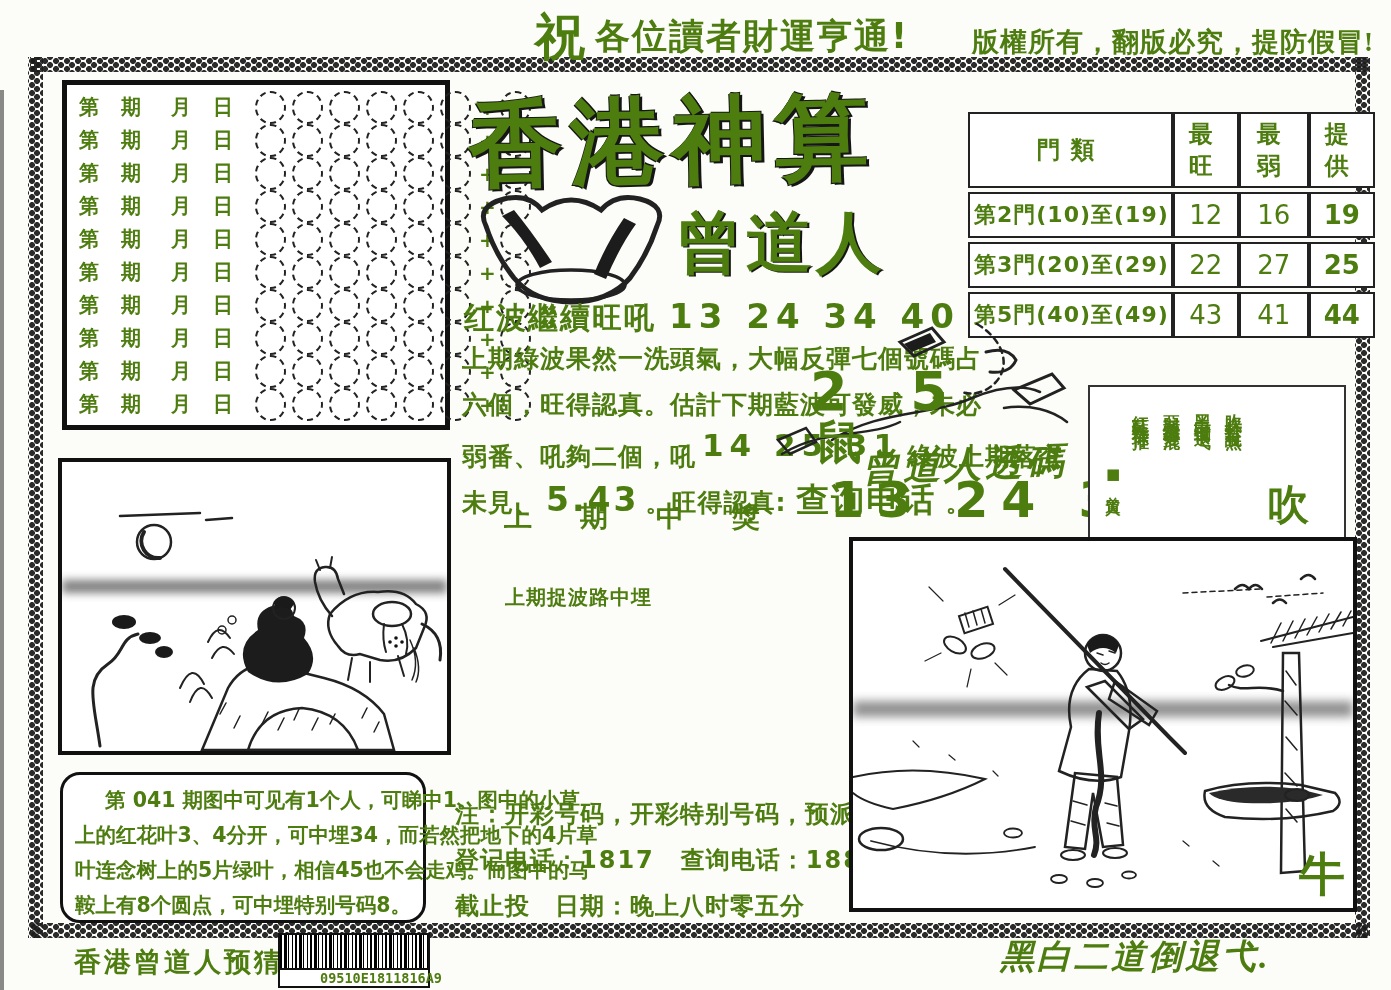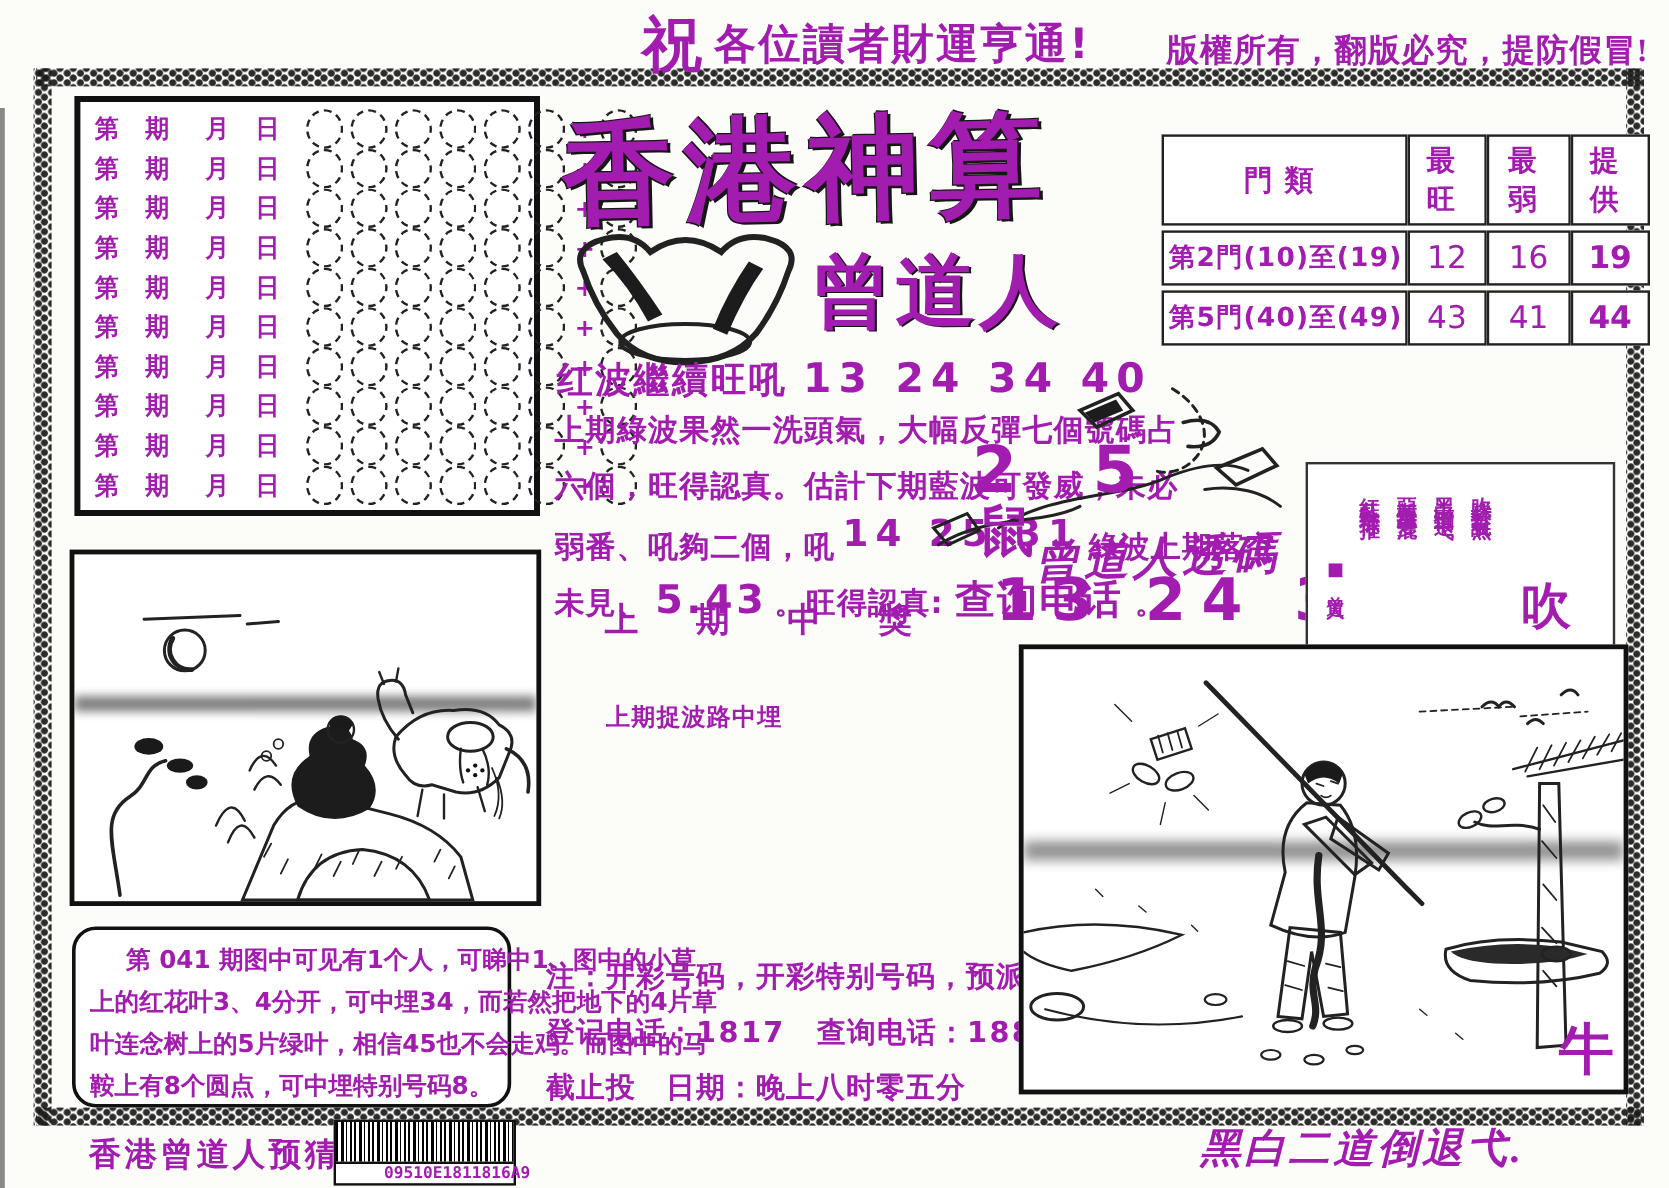--- a/index.html
+++ b/index.html
@@ -1,17 +1,17 @@
 <!DOCTYPE html>
 <html><head>
 <meta charset="utf-8">
 <style>
   html,body{margin:0;padding:0;}
   body{background:#888;font-family:"DejaVu Sans",sans-serif;}
-  #page{position:relative;width:1391px;height:990px;background:#fcfcf9;color:#a21caf;overflow:hidden;margin:0 auto;}
+  #page{position:relative;width:1391px;height:990px;background:#fcfcf9;color:#4d7c0f;overflow:hidden;margin:0 auto;}
 
   
   .chain{position:absolute;
     background:
       radial-gradient(circle at 4px 4px,#1a1a1a 2.6px,transparent 3.3px) 0 0/11px 8px repeat,
       radial-gradient(circle at 4px 4px,#1a1a1a 2.6px,transparent 3.3px) 5px 4px/11px 8px repeat;
     opacity:.92;}
   .chain.top{left:30px;top:57px;width:1338px;height:15px;}
   .chain.bottom{left:30px;top:923px;width:1338px;height:15px;}
   .chain.left{left:28px;top:57px;width:15px;height:881px;}
@@ -303,20 +303,26 @@
         <th>最弱</th>
         <th>提供</th>
       </tr>
     </thead>
     <tbody>
         <tr>
           <td class="cat">第2門(10)至(19)</td>
           <td>12</td>
           <td>16</td>
           <td class="offer">19</td>
+        </tr>
+        <tr>
+          <td class="cat">第3門(20)至(29)</td>
+          <td>22</td>
+          <td>27</td>
+          <td class="offer">25</td>
         </tr>
         <tr>
           <td class="cat">第5門(40)至(49)</td>
           <td>43</td>
           <td>41</td>
           <td class="offer">44</td>
         </tr>
       </tbody>
   </table>
 

